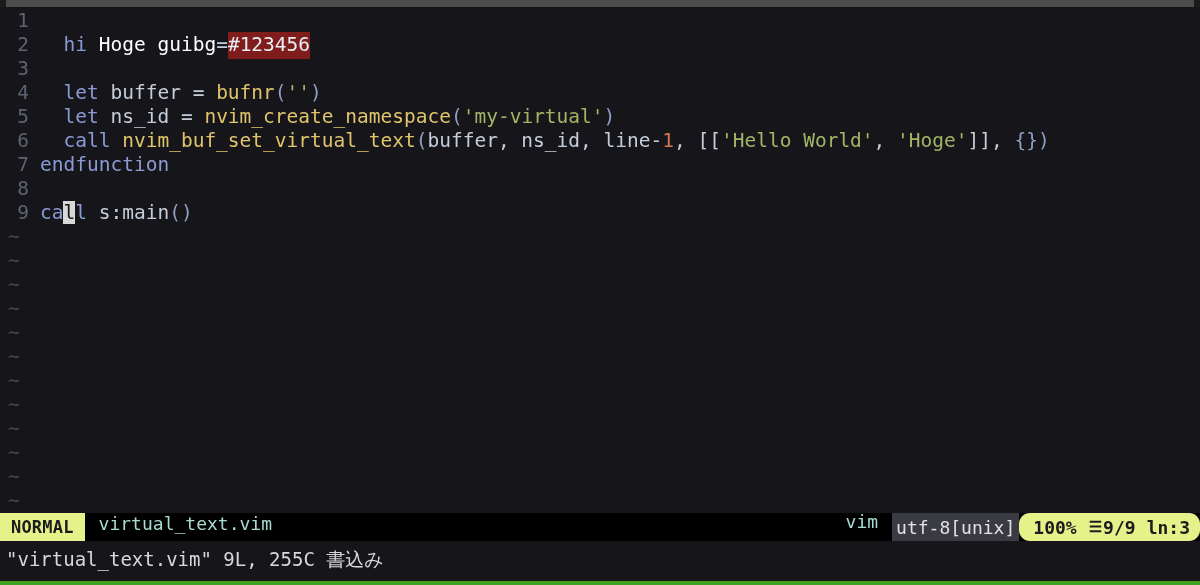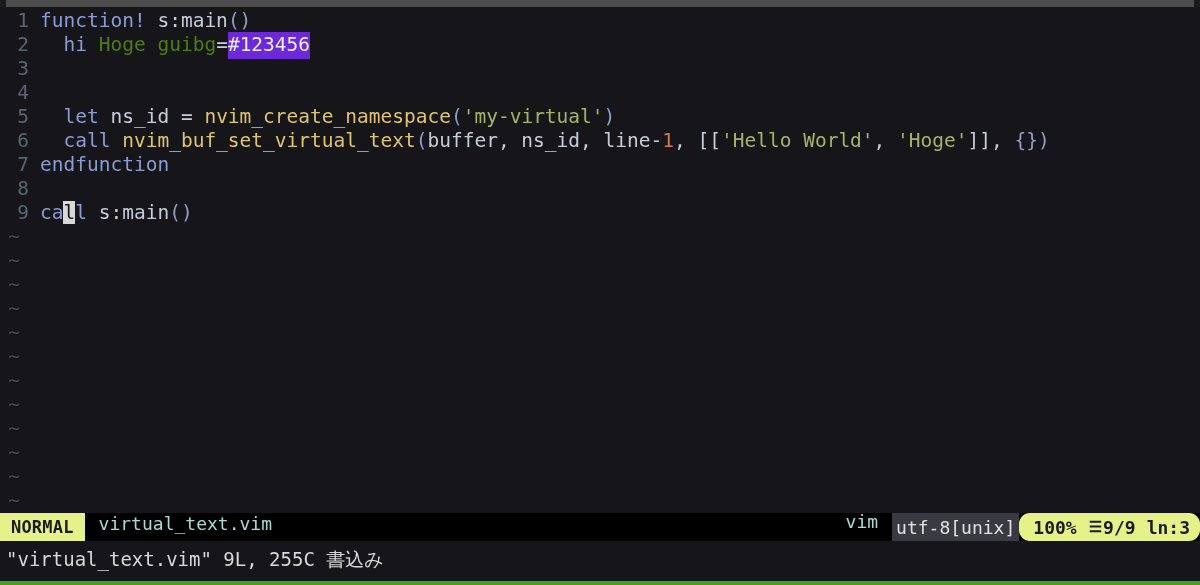--- a/index.html
+++ b/index.html
@@ -79,26 +79,26 @@
   }
 
   
   .tk-kw     { color: #8a9bd6; }   
   .tk-ident  { color: #c5cdd9; }   
   .tk-func   { color: #e0c46c; }   
   .tk-str    { color: #a3b565; }   
   .tk-num    { color: #d2784f; }   
   .tk-paren  { color: #8f9fc4; }   
   .tk-punct  { color: #c5cdd9; }   
-  .tk-type   { color: #4d7c0f; }   
+  .tk-type   { color: #ffffff; }   
   .tk-plain  { color: #c5cdd9; }
 
   
   .vt {
-    background: #6d28d9;
+    background: #7f1d1d;
     color: #e8eef5;
     padding: 1px 0 3px 0;
   }
   
   .cursor {
     background: #d8d8d8;
     color: #16161a;
   }
 
   
@@ -192,34 +192,34 @@
 
   <div class="titlebar">
     <div class="edge-l"></div>
     <div class="edge-r"></div>
   </div>
 
   <div class="buffer">
 
     <div class="codeline">
       <span class="lnum">1</span>
-      <span class="ltext"><span class="tk-kw">function!</span><span class="tk-plain"> </span><span class="tk-ident">s:main</span><span class="tk-paren">()</span></span>
     </div>
 
     <div class="codeline">
       <span class="lnum">2</span>
       <span class="ltext"><span class="tk-plain">  </span><span class="tk-kw">hi</span><span class="tk-plain"> </span><span class="tk-type">Hoge</span><span class="tk-plain"> </span><span class="tk-type">guibg</span><span class="tk-punct">=</span><span class="vt">#123456</span></span>
     </div>
 
     <div class="codeline">
       <span class="lnum">3</span>
     </div>
 
     <div class="codeline">
       <span class="lnum">4</span>
+      <span class="ltext"><span class="tk-plain">  </span><span class="tk-kw">let</span><span class="tk-ident"> buffer </span><span class="tk-punct">= </span><span class="tk-func">bufnr</span><span class="tk-paren">(</span><span class="tk-str">''</span><span class="tk-paren">)</span></span>
     </div>
 
     <div class="codeline">
       <span class="lnum">5</span>
       <span class="ltext"><span class="tk-plain">  </span><span class="tk-kw">let</span><span class="tk-ident"> ns_id </span><span class="tk-punct">= </span><span class="tk-func">nvim_create_namespace</span><span class="tk-paren">(</span><span class="tk-str">'my-virtual'</span><span class="tk-paren">)</span></span>
     </div>
 
     <div class="codeline">
       <span class="lnum">6</span>
       <span class="ltext"><span class="tk-plain">  </span><span class="tk-kw">call</span><span class="tk-plain"> </span><span class="tk-func">nvim_buf_set_virtual_text</span><span class="tk-paren">(</span><span class="tk-punct">buffer, ns_id, line-</span><span class="tk-num">1</span><span class="tk-punct">, [[</span><span class="tk-str">'Hello World'</span><span class="tk-punct">, </span><span class="tk-str">'Hoge'</span><span class="tk-punct">]], </span><span class="tk-paren">{}</span><span class="tk-paren">)</span></span>

